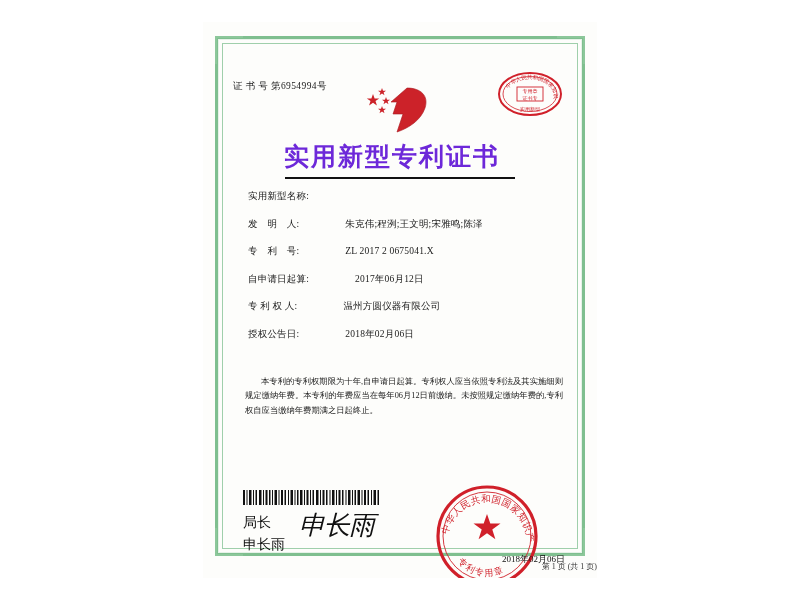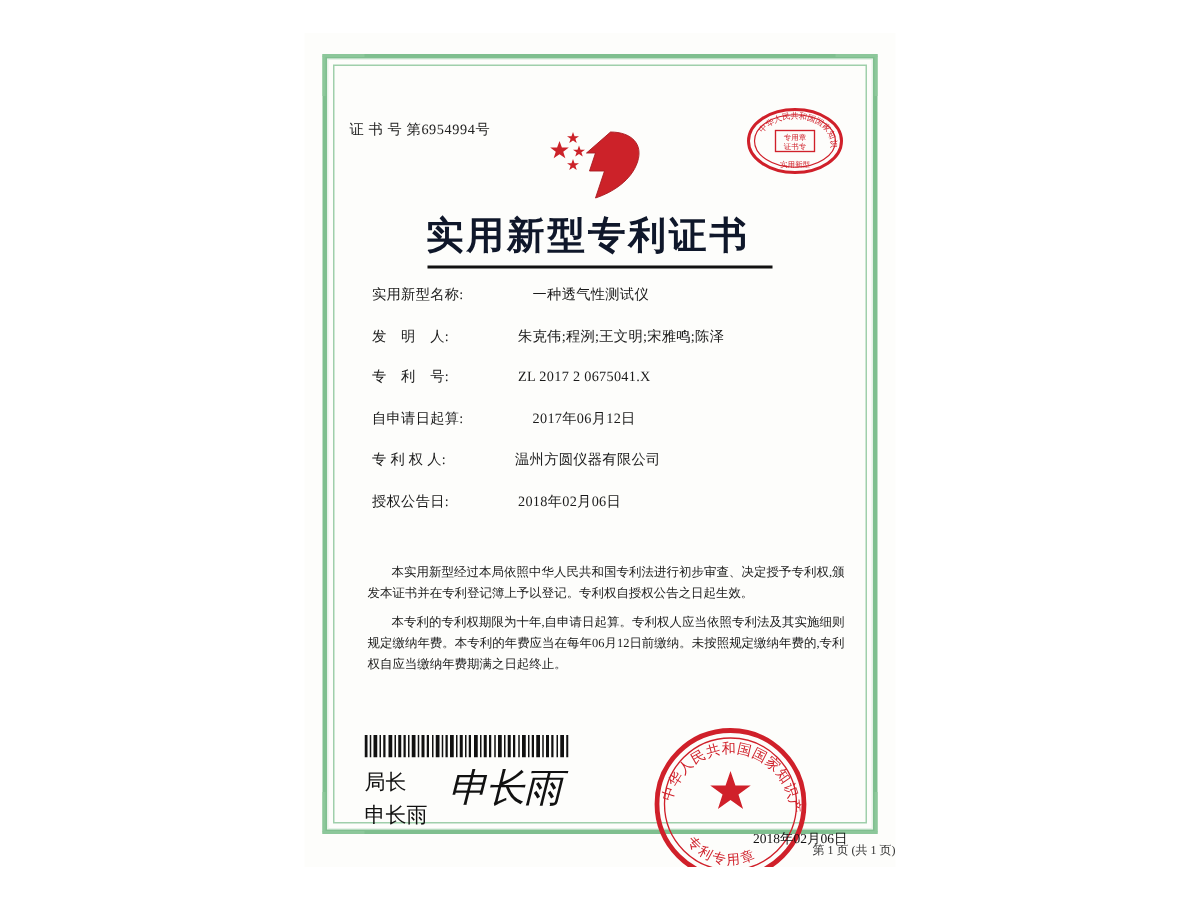--- a/index.html
+++ b/index.html
@@ -90,21 +90,21 @@
 
   .title {
     position: absolute;
     left: 0;
     right: 16px;
     top: 118px;
     text-align: center;
     font-size: 25px;
     font-weight: bold;
     letter-spacing: 2px;
-    color: #0f172a;
+    color: #6d28d9;
     font-family: "DejaVu Serif", serif;
   }
   .title-rule {
     position: absolute;
     left: 82px;
     right: 82px;
     top: 155px;
     height: 2px;
     background: #111;
   }
@@ -255,21 +255,20 @@
         <text class="seal-text" x="34" y="41" font-size="5" text-anchor="middle">实用新型</text>
       </svg>
     </div>
 
     <div class="title">实用新型专利证书</div>
     <div class="title-rule"></div>
 
     <div class="fields">
       <div class="field-row">
         <span class="field-label">实用新型名称:</span>
-        <span class="field-value">一种透气性测试仪</span>
       </div>
       <div class="field-row">
         <span class="field-label">发　明　人:</span>
         <span class="field-value">朱克伟;程洌;王文明;宋雅鸣;陈泽</span>
       </div>
       <div class="field-row">
         <span class="field-label">专　利　号:</span>
         <span class="field-value">ZL 2017 2 0675041.X</span>
       </div>
       <div class="field-row">
@@ -280,21 +279,20 @@
         <span class="field-label">专 利 权 人:</span>
         <span class="field-value">温州方圆仪器有限公司</span>
       </div>
       <div class="field-row">
         <span class="field-label">授权公告日:</span>
         <span class="field-value">2018年02月06日</span>
       </div>
     </div>
 
     <div class="body-text">
-      <p>本实用新型经过本局依照中华人民共和国专利法进行初步审查、决定授予专利权,颁发本证书并在专利登记簿上予以登记。专利权自授权公告之日起生效。</p>
       <p>本专利的专利权期限为十年,自申请日起算。专利权人应当依照专利法及其实施细则规定缴纳年费。本专利的年费应当在每年06月12日前缴纳。未按照规定缴纳年费的,专利权自应当缴纳年费期满之日起终止。</p>
     </div>
 
     <div class="barcode">
       <svg viewBox="0 0 136 15" width="136" height="15" preserveAspectRatio="none">
         <g fill="#111">
           <rect x="0" y="0" width="2" height="15"></rect>
             <rect x="3.5" y="0" width="1" height="15"></rect>
           <rect x="6" y="0" width="2.5" height="15"></rect>
             <rect x="10" y="0" width="1" height="15"></rect>

